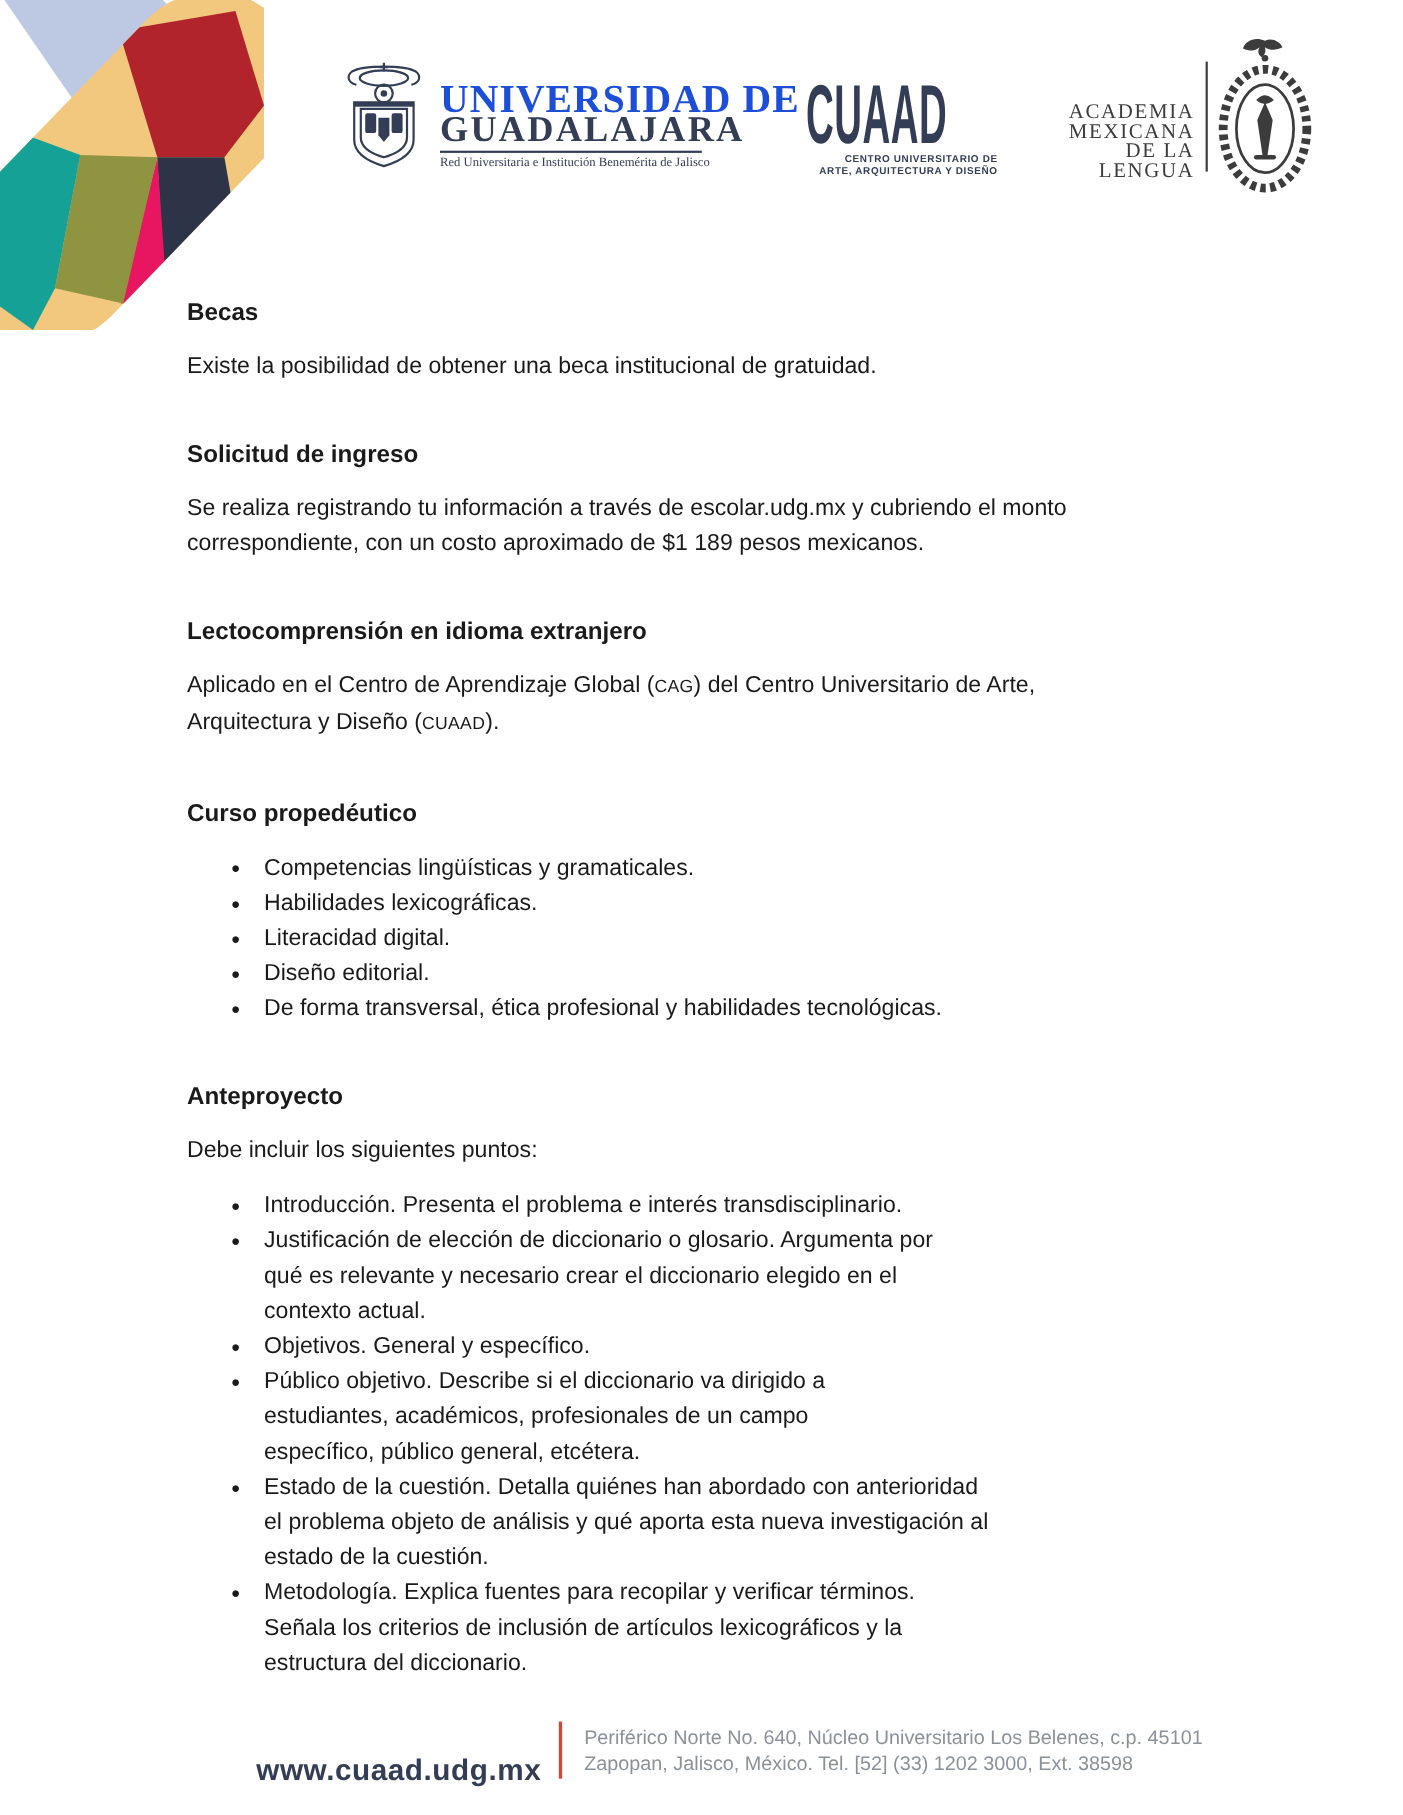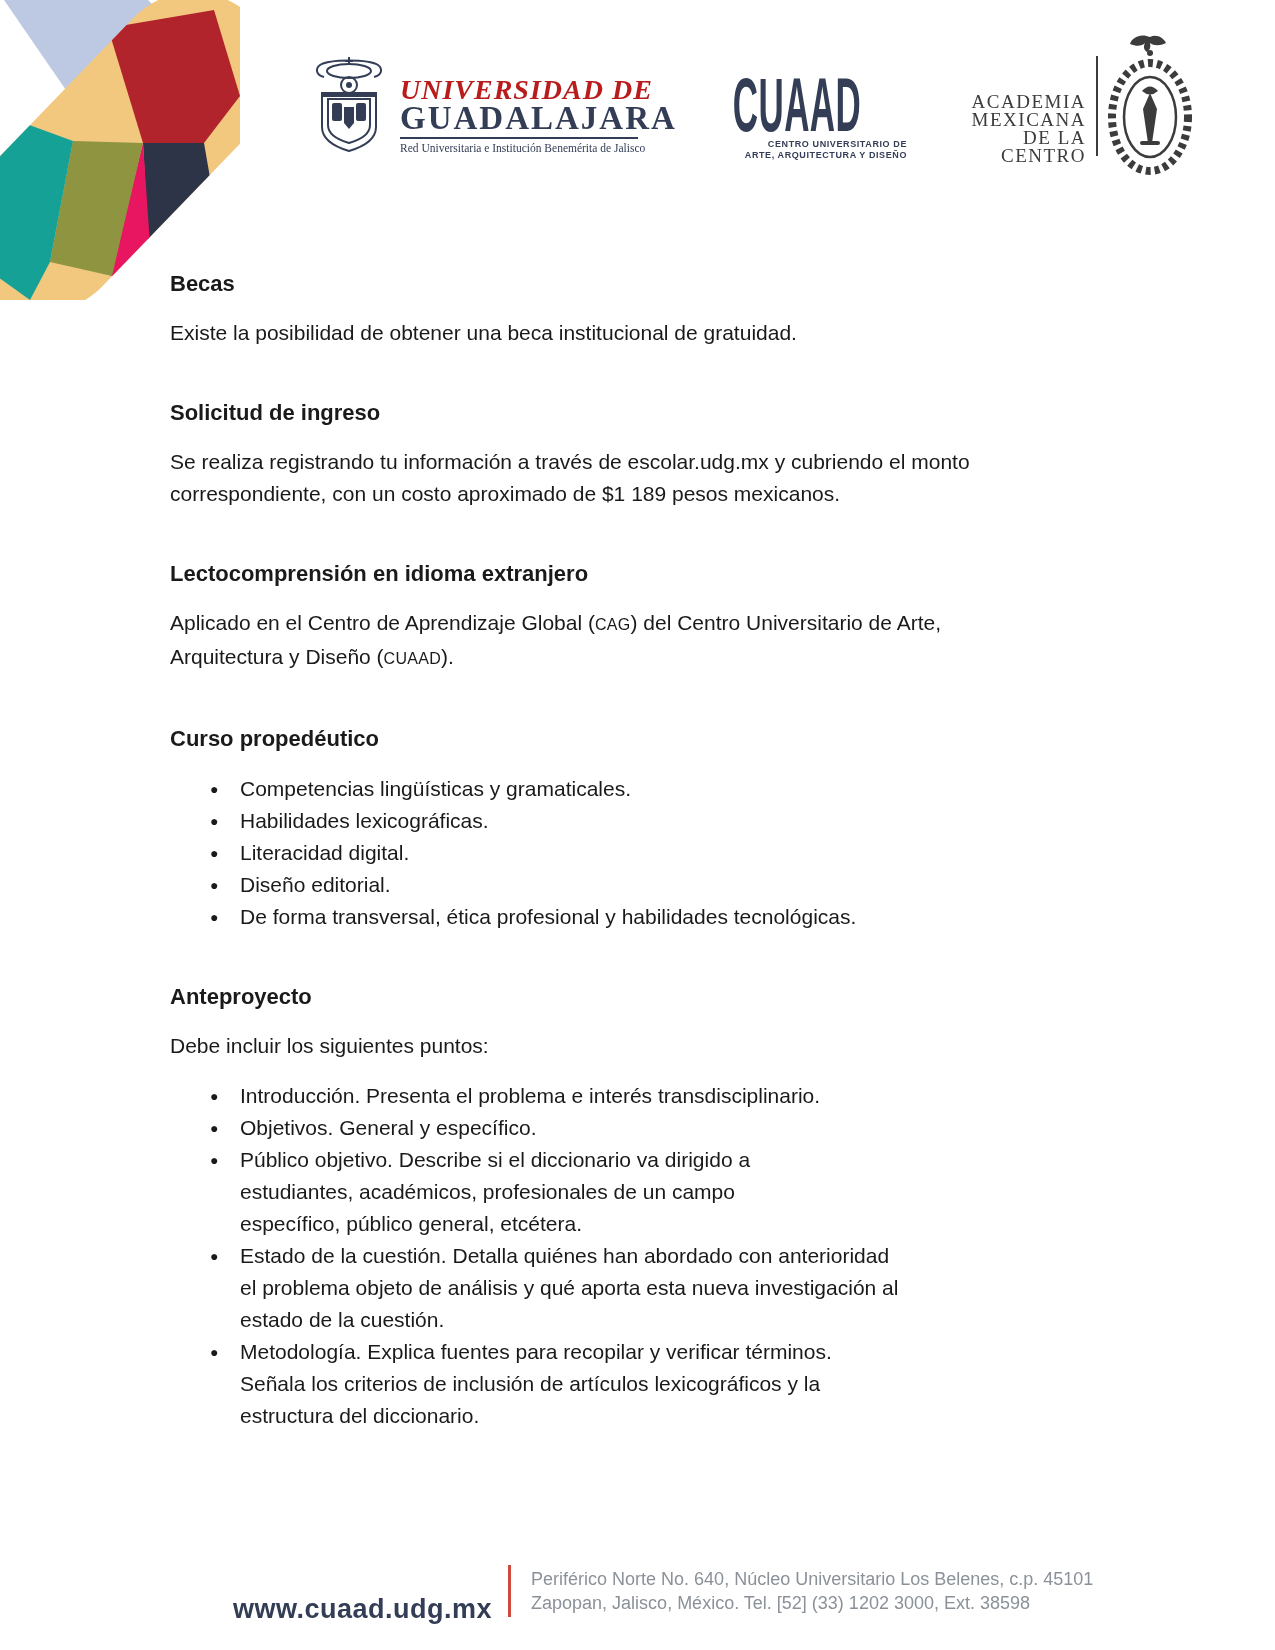--- a/index.html
+++ b/index.html
@@ -7,21 +7,21 @@
     width:1275px;height:1650px;position:relative;background:#ffffff;
     font-family:"Liberation Sans","DejaVu Sans",sans-serif;color:#1a1a1a;
     overflow:hidden;
   }
   
   .deco{position:absolute;left:0;top:0;width:240px;height:300px;}
   
   .udg-logo{position:absolute;left:312px;top:55px;display:flex;align-items:flex-start;}
   .udg-shield{width:74px;height:104px;margin-right:14px;}
   .udg-text{padding-top:22px;}
-  .udg-name1{font-family:"Liberation Serif","DejaVu Serif",serif;font-size:28px;font-weight:700;letter-spacing:1px;color:#b91c1c;line-height:26px;white-space:nowrap;font-style:italic;}
+  .udg-name1{font-family:"Liberation Serif","DejaVu Serif",serif;font-size:36px;font-weight:700;letter-spacing:1px;color:#1d4ed8;line-height:26px;white-space:nowrap;}
   .udg-name2{font-family:"Liberation Serif","DejaVu Serif",serif;font-size:33px;font-weight:700;letter-spacing:2px;color:#333d55;line-height:30px;white-space:nowrap;}
   .udg-rule{height:2px;background:#333d55;margin:4px 0 3px 0;width:238px;}
   .udg-tagline{font-family:"Liberation Serif","DejaVu Serif",serif;font-size:11.5px;font-weight:400;color:#333d55;white-space:nowrap;}
   .cuaad-logo{position:absolute;left:702px;top:76px;width:190px;height:86px;}
   .cuaad-acronym{
     position:absolute;left:50%;top:-6px;transform:translateX(-50%) scale(0.46,1);transform-origin:center top;
     font-size:76px;font-weight:800;letter-spacing:1px;color:#333d55;line-height:70px;white-space:nowrap;
   }
   .cuaad-sub{position:absolute;left:50%;transform:translateX(-50%);width:220px;text-align:right;
     font-size:9px;font-weight:700;letter-spacing:0.6px;color:#333d55;line-height:11px;white-space:nowrap;}
@@ -99,21 +99,21 @@
   <div class="cuaad-acronym">CUAAD</div>
   <div class="cuaad-sub cuaad-sub1">CENTRO UNIVERSITARIO DE</div>
   <div class="cuaad-sub cuaad-sub2">ARTE, ARQUITECTURA Y DISEÑO</div>
 </div>
 
 <div class="aml-logo">
   <div class="aml-text">
     <div>ACADEMIA</div>
     <div>MEXICANA</div>
     <div>DE LA</div>
-    <div>CENTRO</div>
+    <div>LENGUA</div>
   </div>
   <div class="aml-bar"></div>
   <svg class="aml-emblem" viewBox="0 0 88 146" aria-hidden="true">
     <g fill="#3c3c3c">
       <path d="M44,4 c-9,-4 -18,0 -20,7 c7,3 12,2 15,-1 c-2,4 -1,7 2,9 c3,-2 4,-5 3,-9 c4,3 10,3 16,0 c-3,-6 -10,-9 -16,-6 z"></path>
       <circle cx="44" cy="20" r="3"></circle>
     </g>
     <ellipse cx="44" cy="84" rx="38" ry="54" fill="none" stroke="#3c3c3c" stroke-width="8" stroke-dasharray="5 4"></ellipse>
     <ellipse cx="44" cy="84" rx="26" ry="40" fill="none" stroke="#3c3c3c" stroke-width="2.5"></ellipse>
     <g fill="#3c3c3c">
@@ -162,20 +162,25 @@
       </li>
   </ul>
 
   <h2 class="hsec">Anteproyecto</h2>
   <p class="para">
     <span class="pline">Debe incluir los siguientes puntos:</span>
   </p>
   <ul class="blist">
     <li>
       <span class="pline">Introducción. Presenta el problema e interés transdisciplinario.</span>
+    </li>
+    <li>
+      <span class="pline">Justificación de elección de diccionario o glosario. Argumenta por</span>
+      <span class="pline">qué es relevante y necesario crear el diccionario elegido en el</span>
+      <span class="pline">contexto actual.</span>
     </li>
     <li>
       <span class="pline">Objetivos. General y específico.</span>
     </li>
     <li>
       <span class="pline">Público objetivo. Describe si el diccionario va dirigido a</span>
       <span class="pline">estudiantes, académicos, profesionales de un campo</span>
       <span class="pline">específico, público general, etcétera.</span>
     </li>
     <li>

